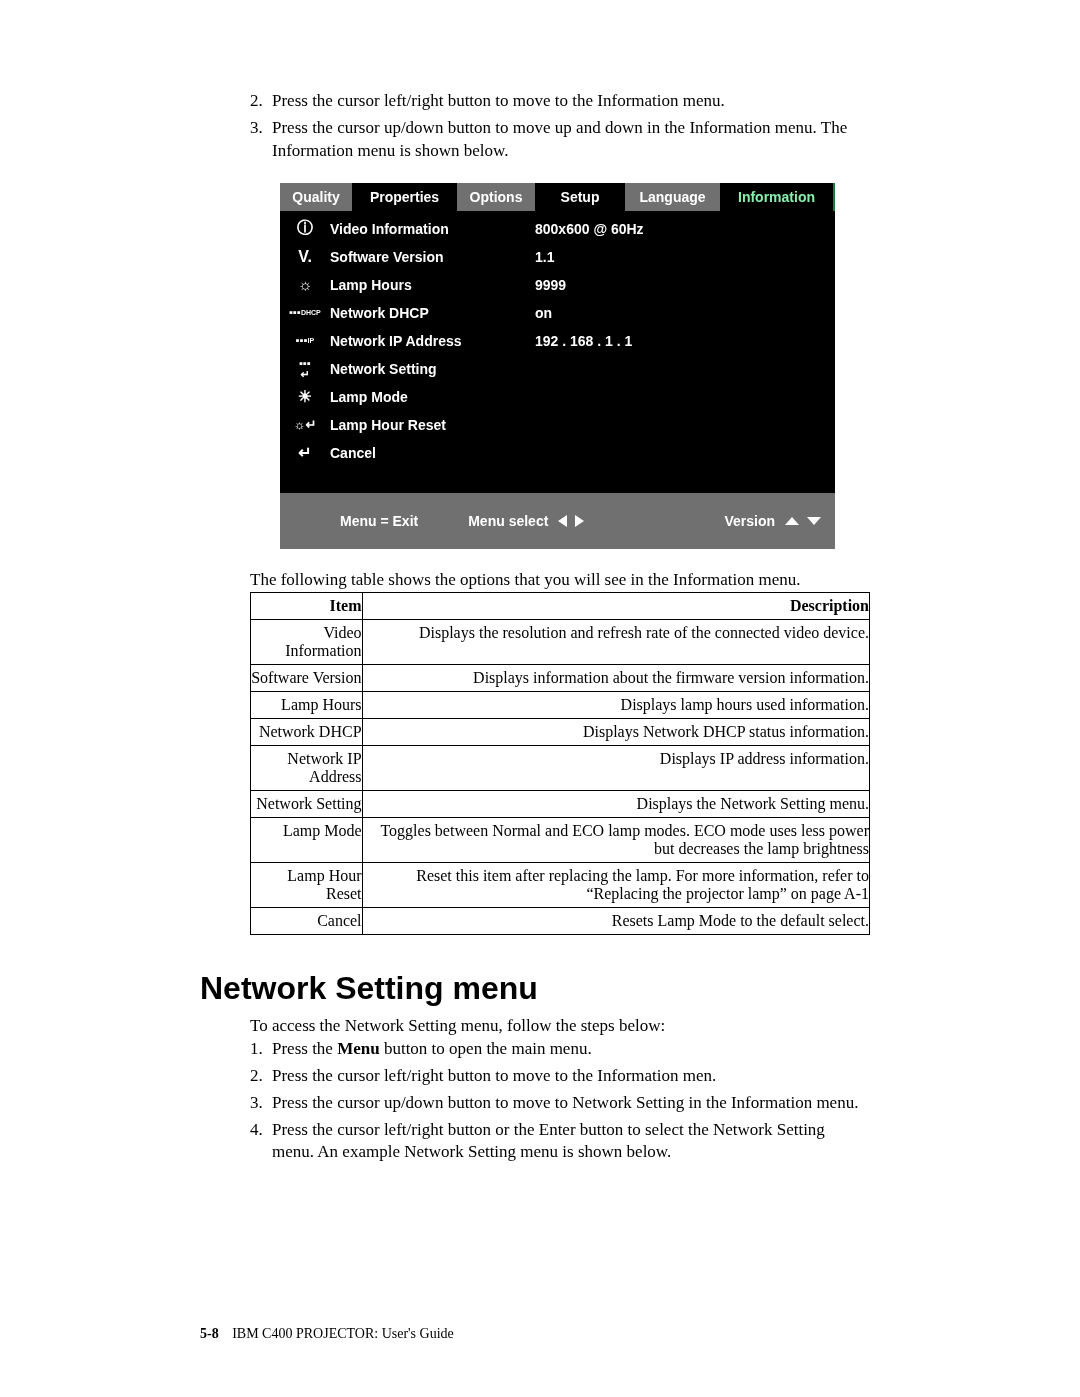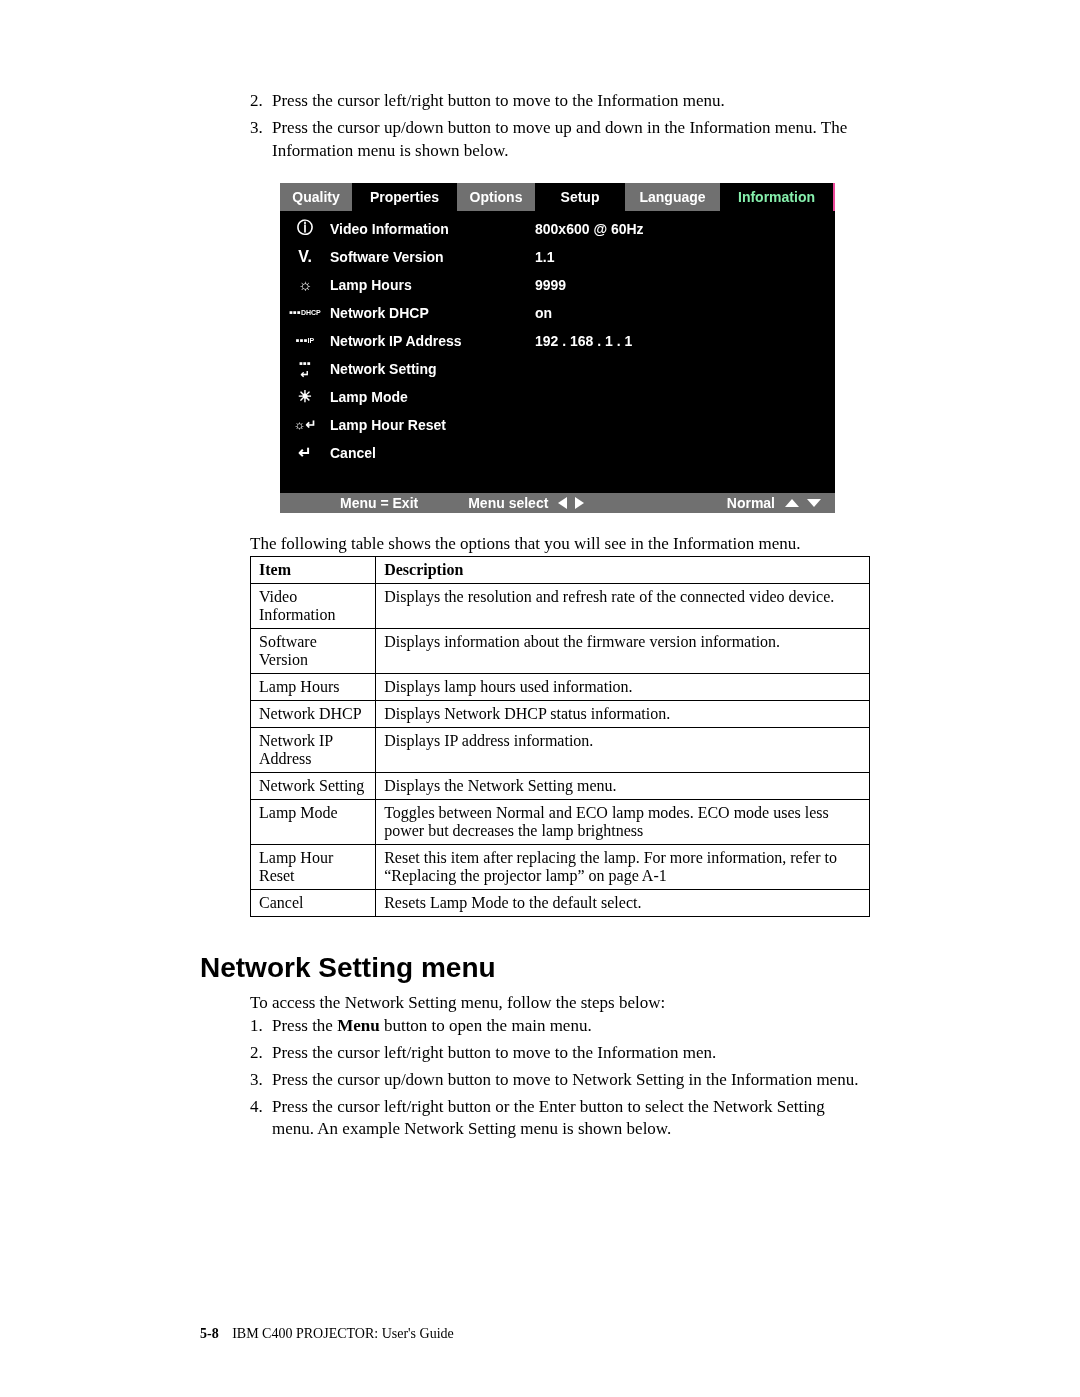--- a/index.html
+++ b/index.html
@@ -37,21 +37,21 @@
     margin: 15px 0 20px 80px;
     width: 555px;
     background: #000;
     font-family: Arial, sans-serif;
     color: #fff;
     font-size: 14px;
   }
   .osd-tabs {
     display: flex;
     font-weight: bold;
-    border-right: 2px solid #ec4899;
+    border-right: 2px solid #15803d;
   }
   .osd-tabs div {
     padding: 6px 0;
     text-align: center;
   }
   .tab-grey { background: #707070; }
   .tab-black { background: #000; }
   .tab-active { color: #86efac; }
   .osd-body {
     padding: 4px 0 8px 0;
@@ -70,47 +70,47 @@
     font-size: 16px;
   }
   .osd-label { width: 205px; }
   .osd-val { flex: 1; }
   .osd-gap { height: 18px; background:#000; }
   .osd-footer {
     display: flex;
     align-items: center;
     background: #707070;
     font-weight: bold;
-    padding: 2px 10px;
+    padding: 20px 10px;
   }
   .osd-footer .sp { flex:1; }
   .body-text {
     font-size: 17px;
     line-height: 1.35;
     margin: 0 0;
     padding-left: 50px;
   }
   .info-table {
     margin-left: 50px;
     width: 620px;
     border-collapse: collapse;
     font-size: 16px;
   }
   .info-table th, .info-table td {
     border: 1px solid #000;
-    padding: 4px 8px;
-    text-align: left;
+    padding: 4px 0;
+    text-align: right;
     vertical-align: top;
     margin-left: 20px;
   }
   .info-table th { font-weight: bold; }
   h2.section {
     font-family: Arial, Helvetica, sans-serif;
     font-weight: bold;
-    font-size: 28px;
+    font-size: 32px;
     margin: 35px 0 8px 0;
   }
   .footer {
     position: absolute;
     bottom: 55px;
     left: 200px;
     font-size: 14px;
   }
   .footer .pg { font-weight: bold; margin-right: 10px; }
   .tri { display:inline-block; width:0; height:0; vertical-align:middle; }
@@ -196,21 +196,21 @@
     <div class="osd-gap"></div>
     <div class="osd-footer">
       <span style="width:50px"></span>
       <span>Menu = Exit</span>
       <span style="width:50px"></span>
       <span>Menu select</span>
       <span style="width:6px"></span>
       <span class="tri tri-left"></span>
       <span class="tri tri-right"></span>
       <span class="sp"></span>
-      <span>Normal</span>
+      <span>Version</span>
       <span style="width:6px"></span>
       <span class="tri tri-up"></span>
       <span class="tri tri-down"></span>
     </div>
   </div>
 
   <p class="body-text">The following table shows the options that you will see in the Information menu.</p>
 
   <table class="info-table">
     <tbody>

